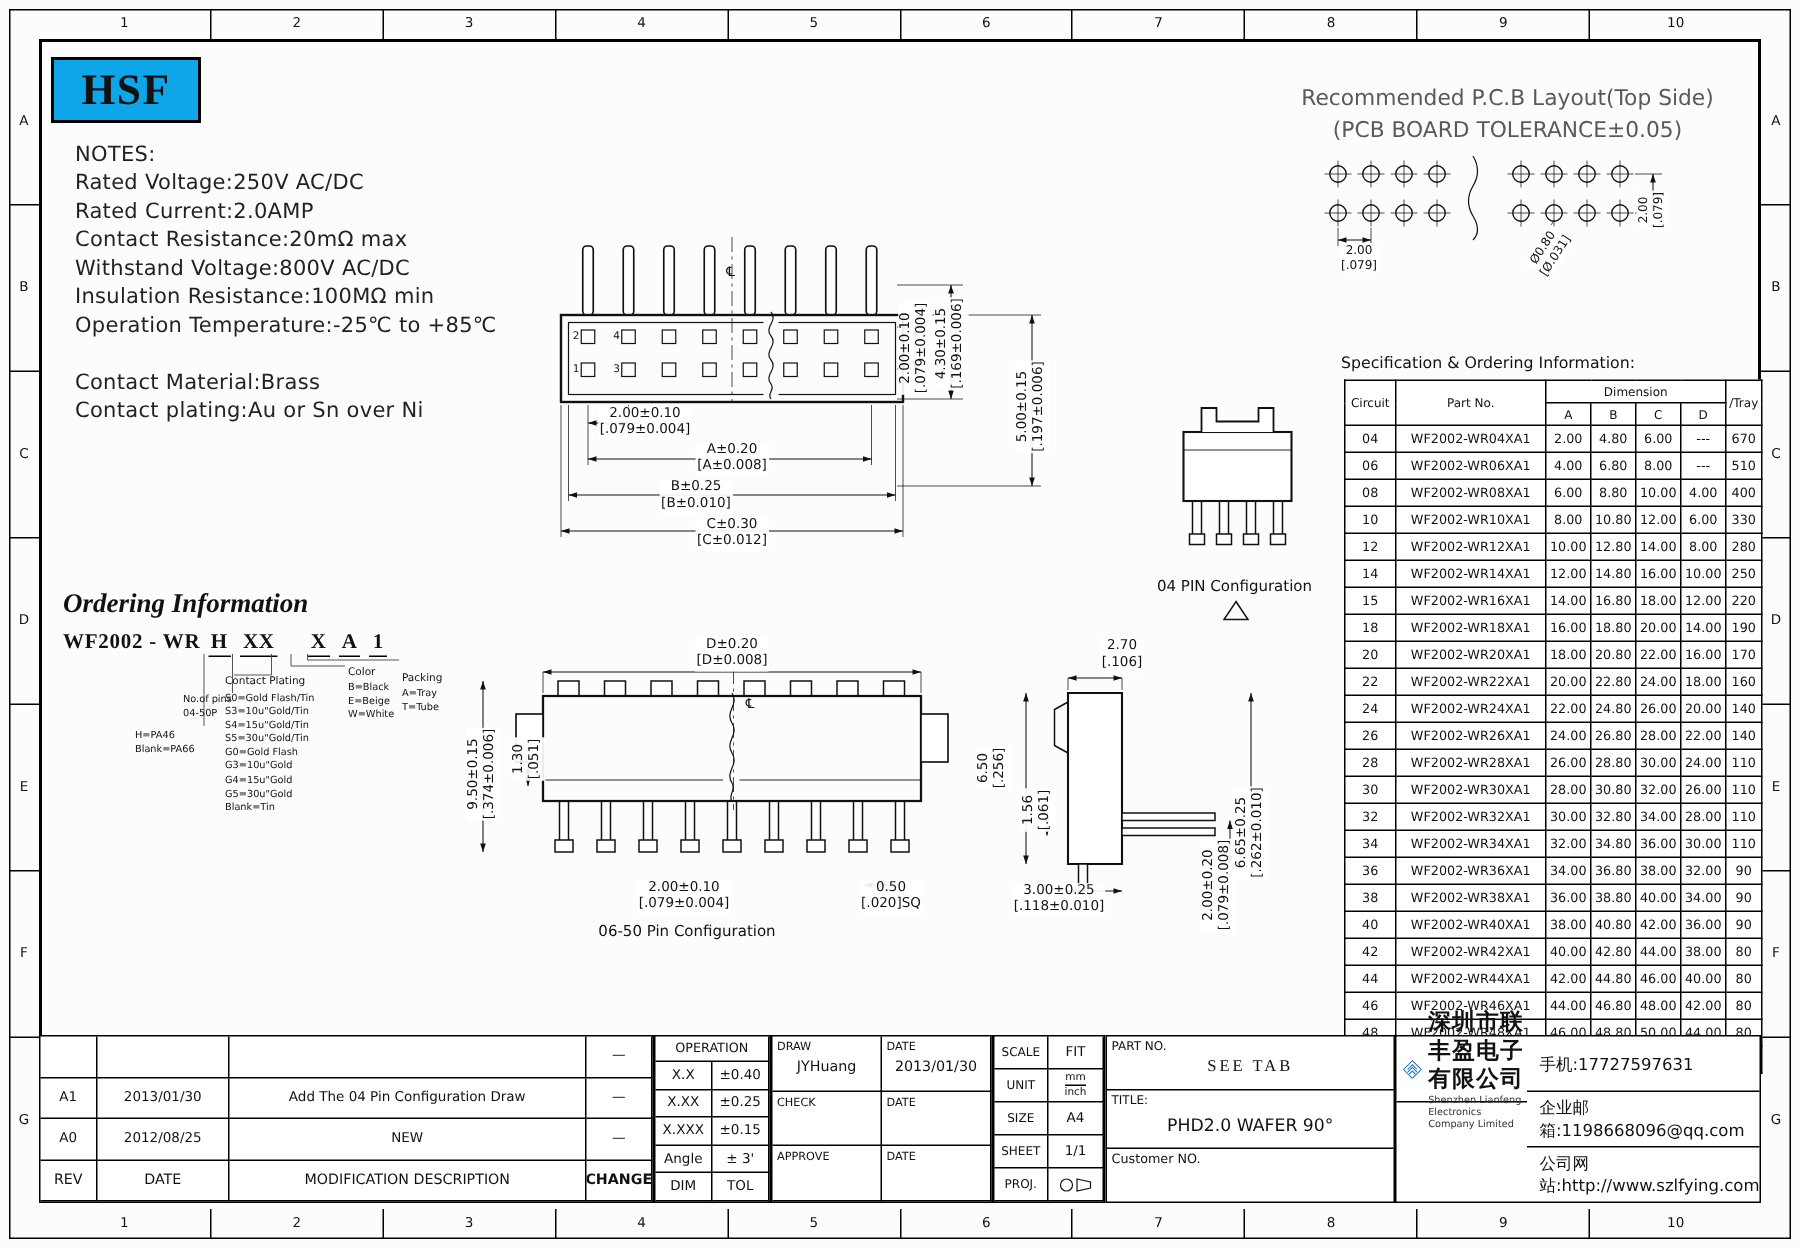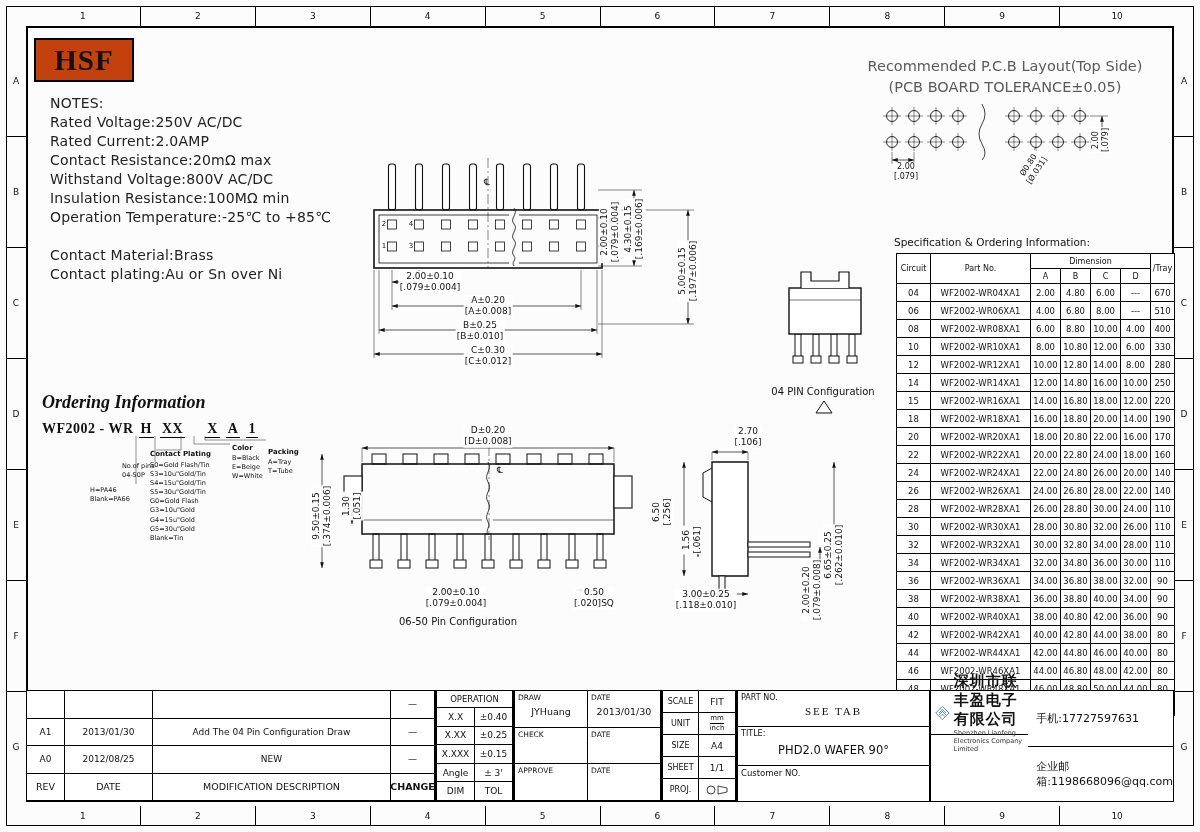--- a/index.html
+++ b/index.html
@@ -9,38 +9,38 @@
   .frame-outer{position:absolute;left:6px;right:6px;top:6px;bottom:6px;border:1px solid #000;pointer-events:none}
   .frame-inner{position:absolute;left:26px;right:26px;top:26px;bottom:30px;border:2px solid #000;pointer-events:none}
   .ruler{position:absolute;display:flex;font-size:9px}
   .ruler.h{left:26px;right:26px;height:20px;flex-direction:row}
   .ruler.v{top:26px;bottom:30px;width:20px;flex-direction:column}
   #ruler-top{top:6px} #ruler-bottom{bottom:6px} #ruler-left{left:6px} #ruler-right{right:6px}
   .rcell{flex:1;display:flex;align-items:center;justify-content:center}
   .ruler.h .rcell + .rcell{border-left:1px solid #000}
   .ruler.v .rcell + .rcell{border-top:1px solid #000}
   
-  .hsf{position:absolute;left:34px;top:38px;width:96px;height:40px;border:2px solid #000;display:flex;align-items:center;justify-content:center;font-family:"Liberation Serif",serif;font-size:29px;font-weight:bold;letter-spacing:1px;background:#c2410c}
+  .hsf{position:absolute;left:34px;top:38px;width:96px;height:40px;border:2px solid #000;display:flex;align-items:center;justify-content:center;font-family:"Liberation Serif",serif;font-size:29px;font-weight:bold;letter-spacing:1px;background:#0ea5e9}
   .notes{position:absolute;left:50px;top:94px;font-size:14px;line-height:19px;color:#222;letter-spacing:.2px}
   .pcb-title{position:absolute;left:838px;top:56px;width:334px;text-align:center;color:#5a5a5a;font-size:14.5px;line-height:21px}
   .spec-title{position:absolute;left:894px;top:236px;font-size:10.5px;color:#111}
   
   .dim{position:absolute;transform:translate(-50%,-50%);font-size:9px;line-height:1.25;text-align:center;white-space:pre-line;background:rgba(255,255,255,.92);padding:0 1px;color:#111}
   .dim.rot{transform:translate(-50%,-50%) rotate(-90deg)}
   .dim.rot55{transform:translate(-50%,-50%) rotate(-57deg)}
   .dim.lbl{font-size:10px;background:none;white-space:nowrap}
   .dim.sm{font-size:8px}
   .pn{position:absolute;transform:translate(-50%,-50%);font-size:7px;background:none}
   
   .ord-title{position:absolute;left:42px;top:392px;font-family:"Liberation Serif",serif;font-style:italic;font-weight:bold;font-size:18px}
   .ord-code{position:absolute;left:42px;top:421px;font-family:"Liberation Serif",serif;font-size:14px;font-weight:600;letter-spacing:.5px}
   .ord-code .code-part{border-bottom:1px solid #000;padding:0 2px;margin:0 1px;display:inline-block}
   .ord-code .gap{display:inline-block;width:10px}
   .onote{position:absolute;font-size:6.5px;line-height:1.4;white-space:pre-line;color:#111}
-  .onote-title{position:absolute;font-size:7px;font-weight:bold;color:#111}
+  .onote-title{position:absolute;font-size:7px;font-weight:normal;color:#111}
   .onote .opt{white-space:nowrap}
   
   #spec-table{position:absolute;left:896px;top:253px;border-collapse:collapse;table-layout:fixed;background:#fff}
   #spec-table td,#spec-table th{border:1px solid #000;font-size:8.5px;font-weight:normal;text-align:center;padding:0;height:17px;overflow:hidden;white-space:nowrap}
   #spec-table thead th{height:14px;font-size:8px}
   
   .tb{position:absolute;border:1px solid #000;background:#fff;box-sizing:border-box}
   .grid{display:grid}
   .gcell{border-right:1px solid #000;border-bottom:1px solid #000;display:flex;align-items:center;justify-content:center;font-size:9px;overflow:hidden;white-space:nowrap;box-sizing:border-box}
   .scell{position:relative;border-right:1px solid #000;border-bottom:1px solid #000;box-sizing:border-box}
@@ -510,21 +510,21 @@
 </svg>
 <div class="pn" style="left:384px;top:224px">2</div>
 <div class="pn" style="left:411px;top:224px">4</div>
 <div class="pn" style="left:384px;top:246px">1</div>
 <div class="pn" style="left:411px;top:246px">3</div>
 <div class="pn" style="left:487px;top:182px;font-size:9px">℄</div>
 <div class="dim" style="left:430px;top:282px">2.00±0.10
 [.079±0.004]</div>
 <div class="dim" style="left:488px;top:306px">A±0.20
 [A±0.008]</div>
-<div class="dim" style="left:480px;top:331px">B±0.25
+<div class="dim" style="left:464px;top:331px">B±0.25
 [B±0.010]</div>
 <div class="dim" style="left:488px;top:356px">C±0.30
 [C±0.012]</div>
 <div class="dim rot" style="left:610px;top:232px">2.00±0.10
 [.079±0.004]</div>
 <div class="dim rot" style="left:634px;top:229px">4.30±0.15
 [.169±0.006]</div>
 <div class="dim rot" style="left:688px;top:271px">5.00±0.15
 [.197±0.006]</div>
 
@@ -767,14 +767,15 @@
       <path d="M13,28 L19,22 L25,28" fill="none" stroke="#1b72b8" stroke-width="2"></path>
     </svg>
     <div class="comp-names">
       <div class="comp-cn">深圳市联丰盈电子有限公司</div>
       <div class="comp-en">Shenzhen Lianfeng Electronics Company Limited</div>
     </div>
   </div>
   <div id="company-contacts" style="display:flex;flex-direction:column;flex:1">
       <div class="contact-line">手机:17727597631</div>
       <div class="contact-line">企业邮箱:1198668096@qq.com</div>
+      <div class="contact-line">公司网站:http://www.szlfying.com</div>
     </div>
 </div>
 
 </body></html>

